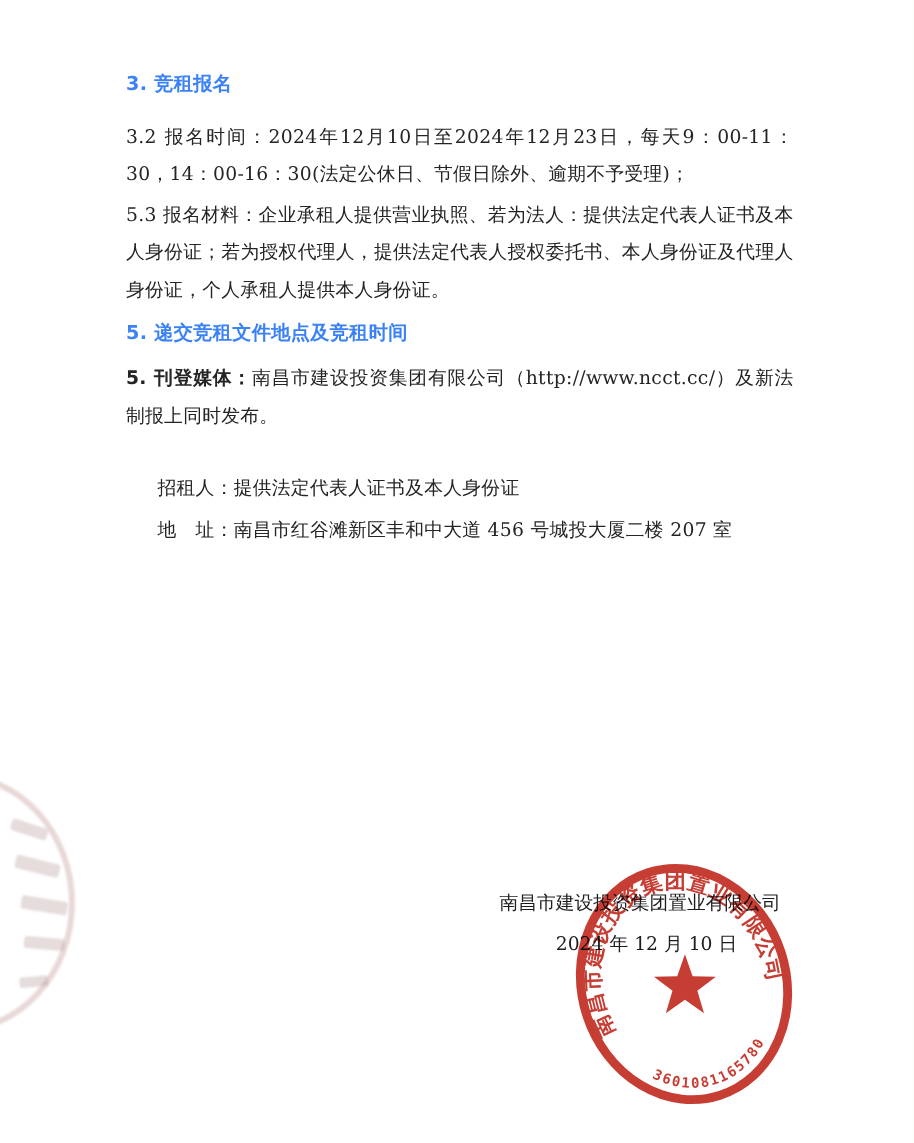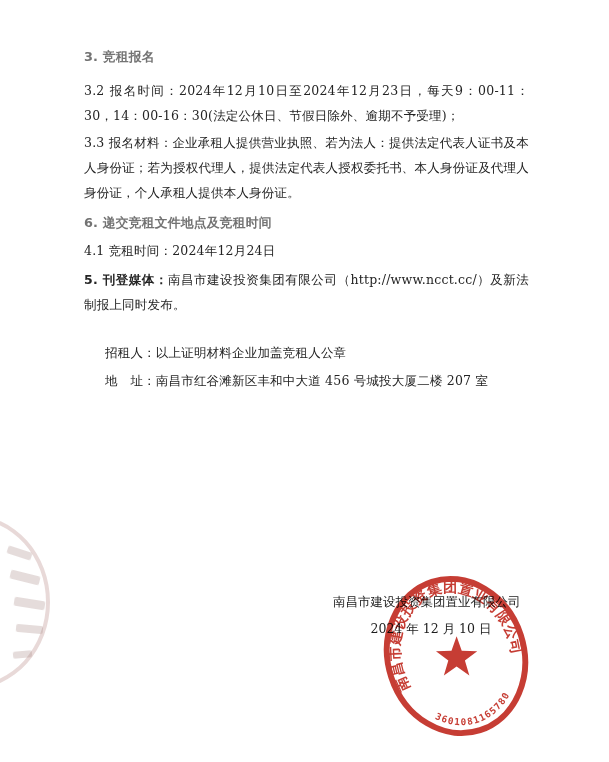--- a/index.html
+++ b/index.html
@@ -11,21 +11,21 @@
   .page{
     position:absolute;inset:0;background:#ffffff;color:#242424;
   }
   .doc{
     position:absolute;left:84px;top:44px;width:445px;
     font-size:12.5px;line-height:25px;text-align:justify;
     letter-spacing:.2px;
   }
   .doc p{margin:0 0 2px 0;}
   .sec-heading{
-    font-weight:700;color:#737373;
+    font-weight:700;color:#3b82f6;
     font-family:"DejaVu Sans","Liberation Sans",sans-serif;
     font-size:12.8px;
   }
   .h3{margin:0 0 9px 0 !important;}
   .h4{margin:5px 0 3px 0 !important;}
   .p5{margin-top:4px !important;}
   .p5 .lbl{
     font-weight:700;font-family:"DejaVu Sans","Liberation Sans",sans-serif;
   }
   .note{margin-left:13px !important;text-indent:11px;}
@@ -56,27 +56,26 @@
   .gm5{left:13px;top:651px;width:19px;height:7px;transform:rotate(-5deg);}
 </style>
 </head>
 <body>
 
 <div class="page">
 
   <div class="doc">
     <p class="sec-heading h3">3. 竞租报名</p>
     <p>3.2 报名时间：2024年12月10日至2024年12月23日，每天9：00-11：30，14：00-16：30(法定公休日、节假日除外、逾期不予受理)；</p>
-    <p>3.3 报名材料：企业承租人提供营业执照、若为法人：提供法定代表人证书及本人身份证；若为授权代理人，提供法定代表人授权委托书、本人身份证及代理人身份证，个人承租人提供本人身份证。</p>
-    <p class="sec-heading h4">6. 递交竞租文件地点及竞租时间</p>
-    <p>4.1 竞租时间：2024年12月24日</p>
+    <p>5.3 报名材料：企业承租人提供营业执照、若为法人：提供法定代表人证书及本人身份证；若为授权代理人，提供法定代表人授权委托书、本人身份证及代理人身份证，个人承租人提供本人身份证。</p>
+    <p class="sec-heading h4">5. 递交竞租文件地点及竞租时间</p>
     <p class="p5"><span class="lbl">5.  刊登媒体：</span><span>南昌市建设投资集团有限公司（http://www.ncct.cc/）及新法制报上同时发布。</span></p>
 
     <div class="sig">
-      <p>招租人：以上证明材料企业加盖竞租人公章</p>
+      <p>招租人：提供法定代表人证书及本人身份证</p>
       <p>地　址：南昌市红谷滩新区丰和中大道 456 号城投大厦二楼 207 室</p>
     </div>
   </div>
 
   <div class="closing">
     <div class="closing-company">南昌市建设投资集团置业有限公司</div>
     <div class="closing-date">2024 年 12 月 10 日</div>
   </div>
 
   <div class="ghost-stamp"></div>

